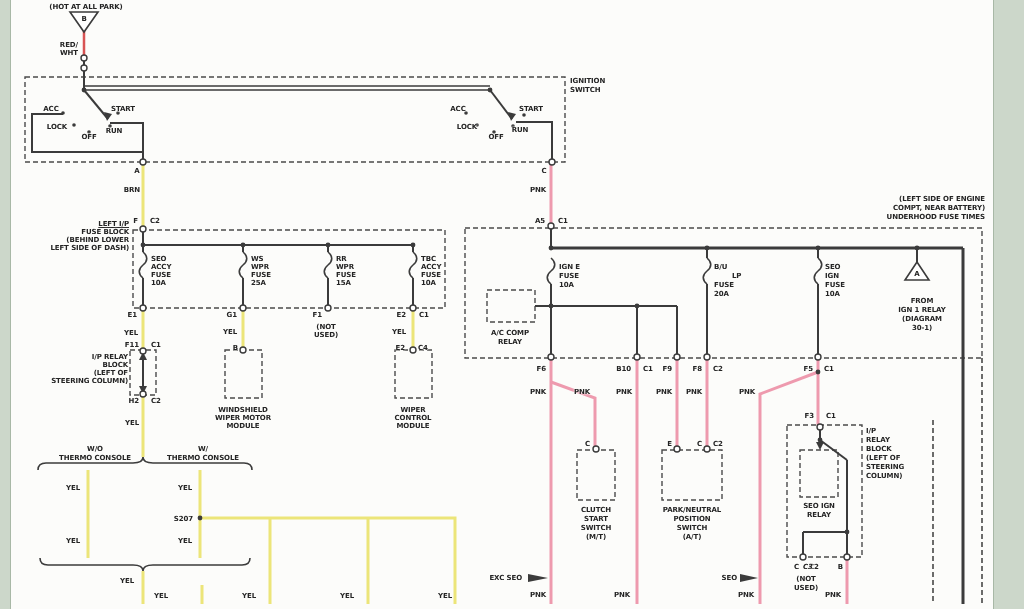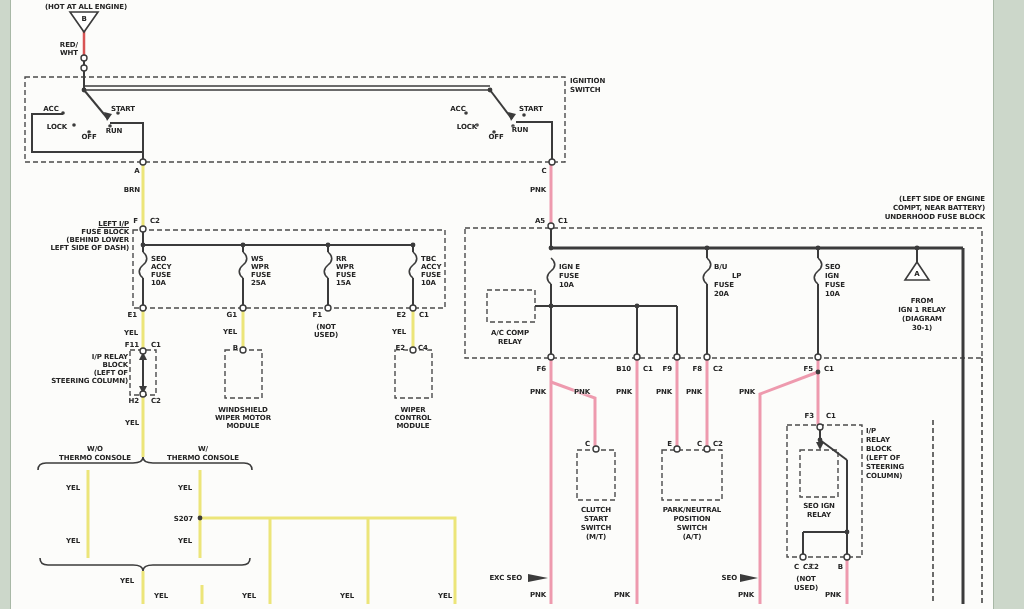--- a/index.html
+++ b/index.html
@@ -159,21 +159,21 @@
       <circle cx="89" cy="132" r="1.8" fill="#3b3b3b"></circle>
       <circle cx="110" cy="126" r="1.8" fill="#3b3b3b"></circle>
       <circle cx="118" cy="113" r="1.8" fill="#3b3b3b"></circle>
       <circle cx="466" cy="113" r="1.8" fill="#3b3b3b"></circle>
       <circle cx="477" cy="125" r="1.8" fill="#3b3b3b"></circle>
       <circle cx="494" cy="132" r="1.8" fill="#3b3b3b"></circle>
       <circle cx="513" cy="126" r="1.8" fill="#3b3b3b"></circle>
       <circle cx="524" cy="115" r="1.8" fill="#3b3b3b"></circle>
     </svg>
   <div id="labels">
-      <div class="lbl m" style="left: 86px; top: 7px;">(HOT AT ALL ENGINE)</div>
+      <div class="lbl m" style="left: 86px; top: 7px;">(HOT AT ALL PARK)</div>
       <div class="lbl m" style="left: 84px; top: 19px;">B</div>
       <div class="lbl e" style="left: 78px; top: 45px;">RED/</div>
       <div class="lbl e" style="left: 78px; top: 53px;">WHT</div>
       <div class="lbl s" style="left: 570px; top: 81px;">IGNITION</div>
       <div class="lbl s" style="left: 570px; top: 90px;">SWITCH</div>
       <div class="lbl m" style="left: 51px; top: 109px;">ACC</div>
       <div class="lbl m" style="left: 123px; top: 109px;">START</div>
       <div class="lbl m" style="left: 57px; top: 127px;">LOCK</div>
       <div class="lbl m" style="left: 89px; top: 137px;">OFF</div>
       <div class="lbl m" style="left: 114px; top: 131px;">RUN</div>
@@ -247,21 +247,21 @@
       <div class="lbl m" style="left: 413px; top: 410px;">WIPER</div>
       <div class="lbl m" style="left: 413px; top: 418px;">CONTROL</div>
       <div class="lbl m" style="left: 413px; top: 426px;">MODULE</div>
       <div class="lbl m" style="left: 95px; top: 449px;">W/O</div>
       <div class="lbl m" style="left: 95px; top: 458px;">THERMO CONSOLE</div>
       <div class="lbl m" style="left: 203px; top: 449px;">W/</div>
       <div class="lbl m" style="left: 203px; top: 458px;">THERMO CONSOLE</div>
       <div class="lbl e" style="left: 193px; top: 519px;">S207</div>
       <div class="lbl e" style="left: 985px; top: 199px;">(LEFT SIDE OF ENGINE</div>
       <div class="lbl e" style="left: 985px; top: 208px;">COMPT, NEAR BATTERY)</div>
-      <div class="lbl e" style="left: 985px; top: 217px;">UNDERHOOD FUSE BLOCK</div>
+      <div class="lbl e" style="left: 985px; top: 217px;">UNDERHOOD FUSE TIMES</div>
       <div class="lbl s" style="left: 559px; top: 267px;">IGN E</div>
       <div class="lbl s" style="left: 559px; top: 276px;">FUSE</div>
       <div class="lbl s" style="left: 559px; top: 285px;">10A</div>
       <div class="lbl m" style="left: 510px; top: 333px;">A/C COMP</div>
       <div class="lbl m" style="left: 510px; top: 342px;">RELAY</div>
       <div class="lbl s" style="left: 714px; top: 267px;">B/U</div>
       <div class="lbl s" style="left: 732px; top: 276px;">LP</div>
       <div class="lbl s" style="left: 714px; top: 285px;">FUSE</div>
       <div class="lbl s" style="left: 714px; top: 294px;">20A</div>
       <div class="lbl s" style="left: 825px; top: 267px;">SEO</div>

